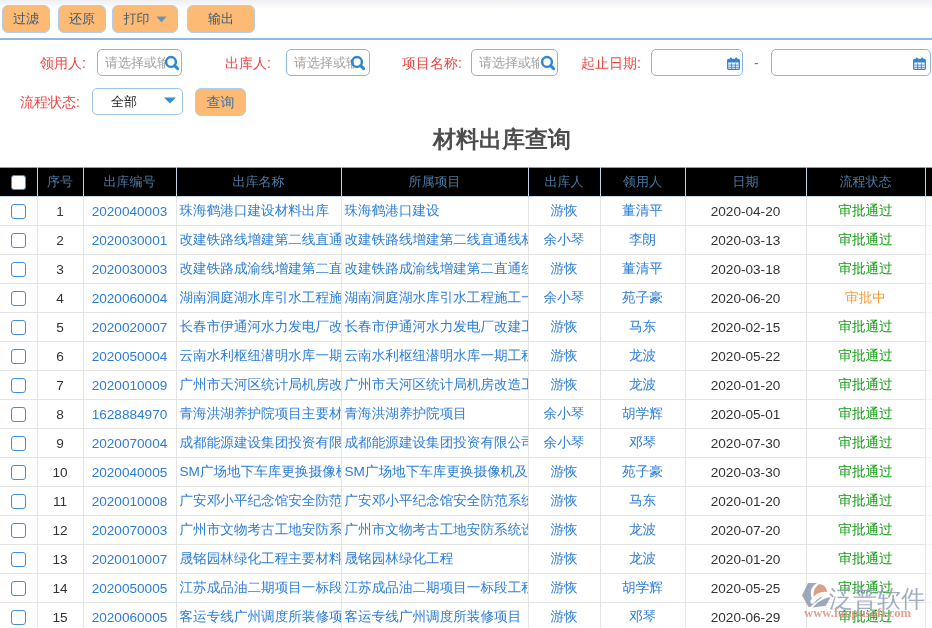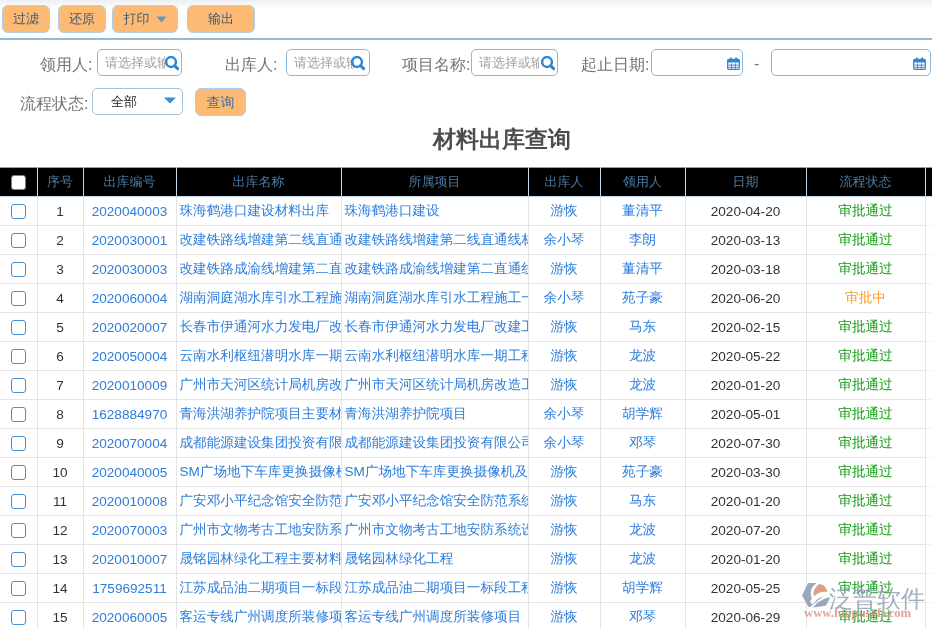--- a/index.html
+++ b/index.html
@@ -1,21 +1,21 @@
 <!DOCTYPE html>
 <html><head>
 <meta charset="utf-8">
 <style>
 * { margin:0; padding:0; box-sizing:border-box; }
 html,body { width:932px; height:628px; overflow:hidden; background:#fff;
   font-family:"Liberation Sans", sans-serif; }
 .btn { position:absolute; top:5px; height:28px; background:#fdba74; border:1px solid #aecfeb;
   border-radius:6px; color:#3d5a75; font-size:13px; text-align:center; line-height:26px; }
 #hr1 { position:absolute; top:38px; left:0; width:932px; height:2px; background:#93b9da; }
-.lbl { position:absolute; top:55px; font-size:16px; color:#737373; }
+.lbl { position:absolute; top:55px; font-size:14px; color:#ef4444; }
 .inp { position:absolute; top:49px; height:27px; background:#fff; border:1px solid #86b7e0;
   border-radius:5px; font-size:13px; color:#a0a0a0; line-height:25px; padding-left:7px; padding-right:20px;
   overflow:hidden; white-space:nowrap; }
 .mag { position:absolute; top:53px; }
 #title { position:absolute; top:124px; left:0; width:1004px; text-align:center;
   font-size:23px; font-weight:bold; color:#4d4d4d; }
 table { position:absolute; top:167px; left:0; width:932px; border-collapse:collapse;
   table-layout:fixed; font-size:13px; }
 th { height:29px; background:#000000; color:#4c7ba3; font-weight:normal;
   border-top:1px solid #74a4cd; border-bottom:1px solid #c8daea; border-right:1px solid #bfd5e7;
@@ -276,21 +276,21 @@
         <td class="nm">晟铭园林绿化工程</td>
         <td class="lk">游恢</td>
         <td class="lk">龙波</td>
         <td>2020-01-20</td>
         <td class="ok">审批通过</td>
         <td class="gut"></td>
       </tr>
 <tr>
         <td><span class="cb"></span></td>
         <td>14</td>
-        <td class="lk">1759692511</td>
+        <td class="lk">2020050005</td>
         <td class="nm">江苏成品油二期项目一标段材料</td>
         <td class="nm">江苏成品油二期项目一标段工程材料</td>
         <td class="lk">游恢</td>
         <td class="lk">胡学辉</td>
         <td>2020-05-25</td>
         <td class="ok">审批通过</td>
         <td class="gut"></td>
       </tr>
 <tr>
         <td><span class="cb"></span></td>

